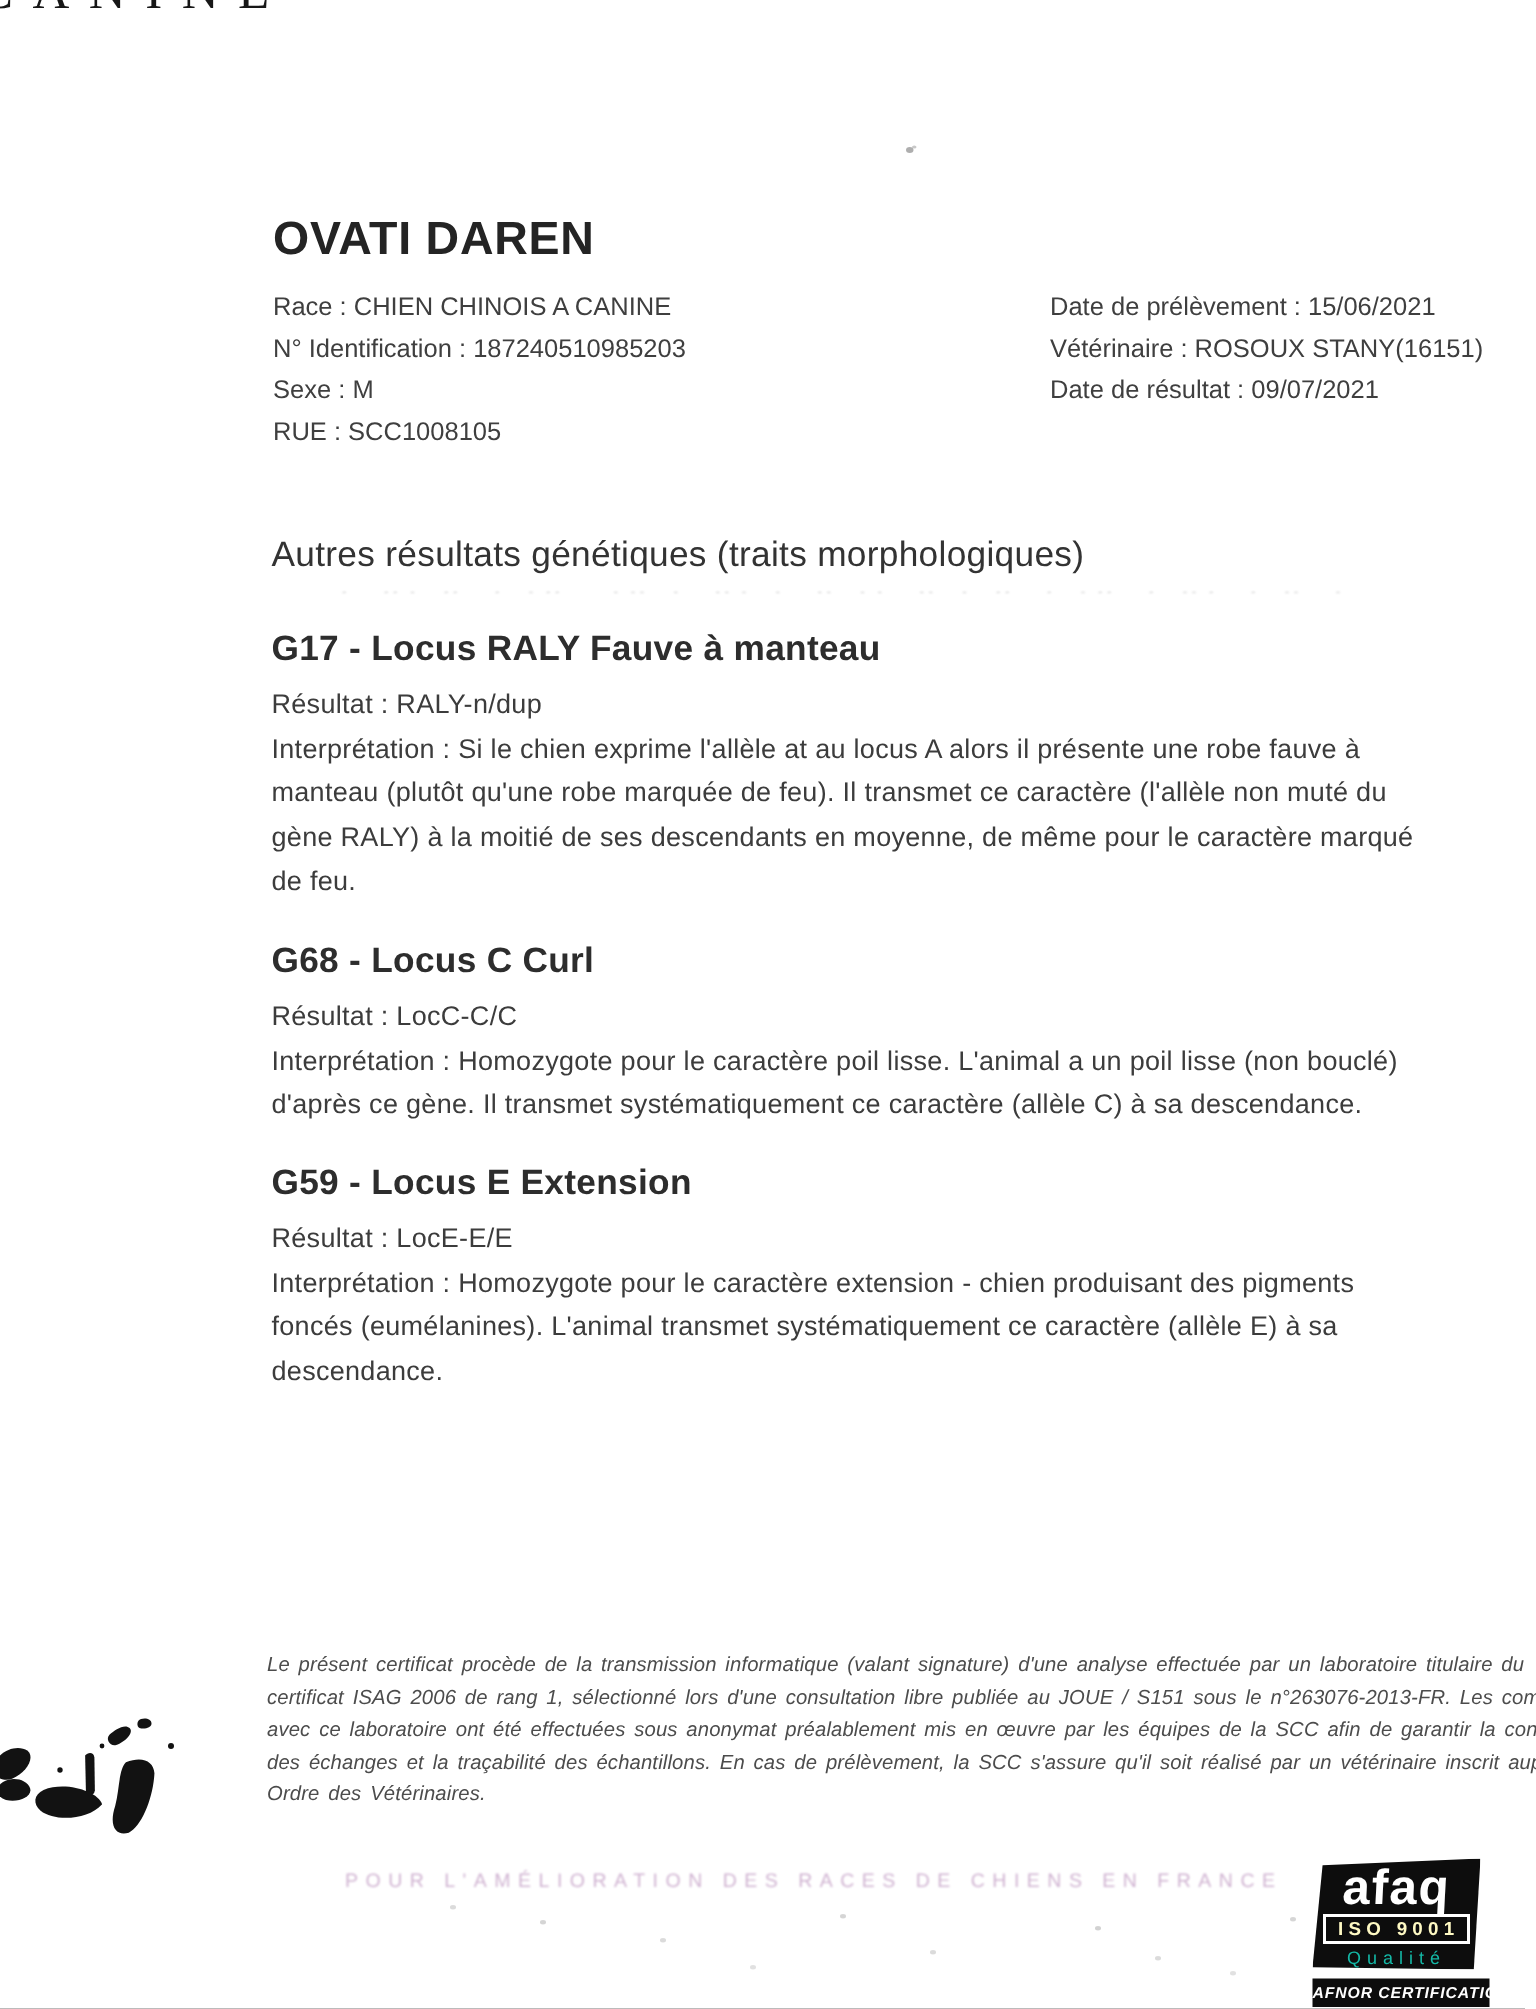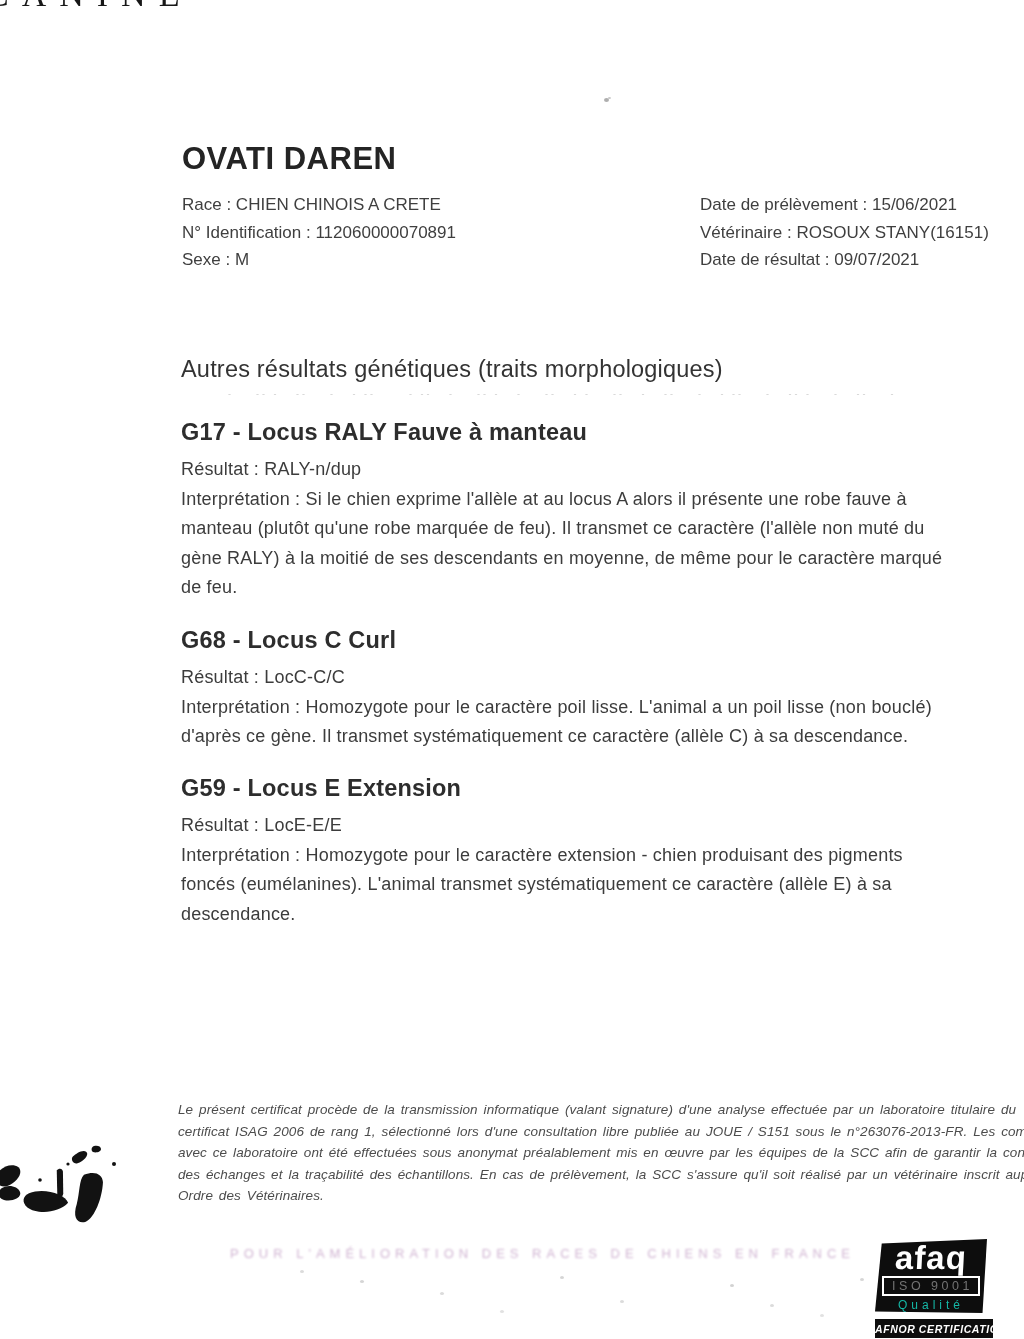--- a/index.html
+++ b/index.html
@@ -76,22 +76,22 @@
   .afaq-main{
     position:relative;width:112px;height:74px;background:#0d0d0d;
     clip-path:polygon(6% 6%, 100% 0%, 96% 100%, 0% 98%);
     text-align:center;
   }
   .afaq-word{
     font-size:33px;font-weight:700;color:#fff;letter-spacing:1px;
     line-height:34px;transform:skewX(-3deg);padding-top:2px;
   }
   .iso-box{
-    display:inline-block;border:2px solid #fff;color:#737373;
-    font-size:12.5px;font-weight:400;letter-spacing:3.5px;
+    display:inline-block;border:2px solid #fff;color:#fef9c3;
+    font-size:12.5px;font-weight:700;letter-spacing:3.5px;
     padding:1px 5px 1px 8px;margin-top:1px;white-space:nowrap;
   }
   .quality-word{
     color:#14b8a6;font-size:12px;letter-spacing:4px;margin-top:2px;
   }
   .afnor-bar{
     margin-top:6px;width:118px;background:#0d0d0d;color:#fff;
     font-size:10.5px;font-weight:700;font-style:italic;letter-spacing:.6px;
     text-align:left;padding:4px 0 3px 0;white-space:nowrap;
   }
@@ -101,23 +101,24 @@
 
 <div class="page">
 
   <div class="canine-fragment">CANINE</div>
 
   <div class="speck"></div>
 
   <div class="dog-name">OVATI DAREN</div>
 
   <div class="identity identity-left">
-      <div>Race : CHIEN CHINOIS A CRETE</div>
-      <div>N° Identification : 112060000070891</div>
+      <div>Race : CHIEN CHINOIS A CANINE</div>
+      <div>N° Identification : 187240510985203</div>
       <div>Sexe : M</div>
+      <div>RUE : SCC1008105</div>
     </div>
 
   <div class="identity identity-right">
       <div>Date de prélèvement : 15/06/2021</div>
       <div>Vétérinaire : ROSOUX STANY(16151)</div>
       <div>Date de résultat : 09/07/2021</div>
     </div>
 
   <div class="section-title">Autres résultats génétiques (traits morphologiques)</div>
 

